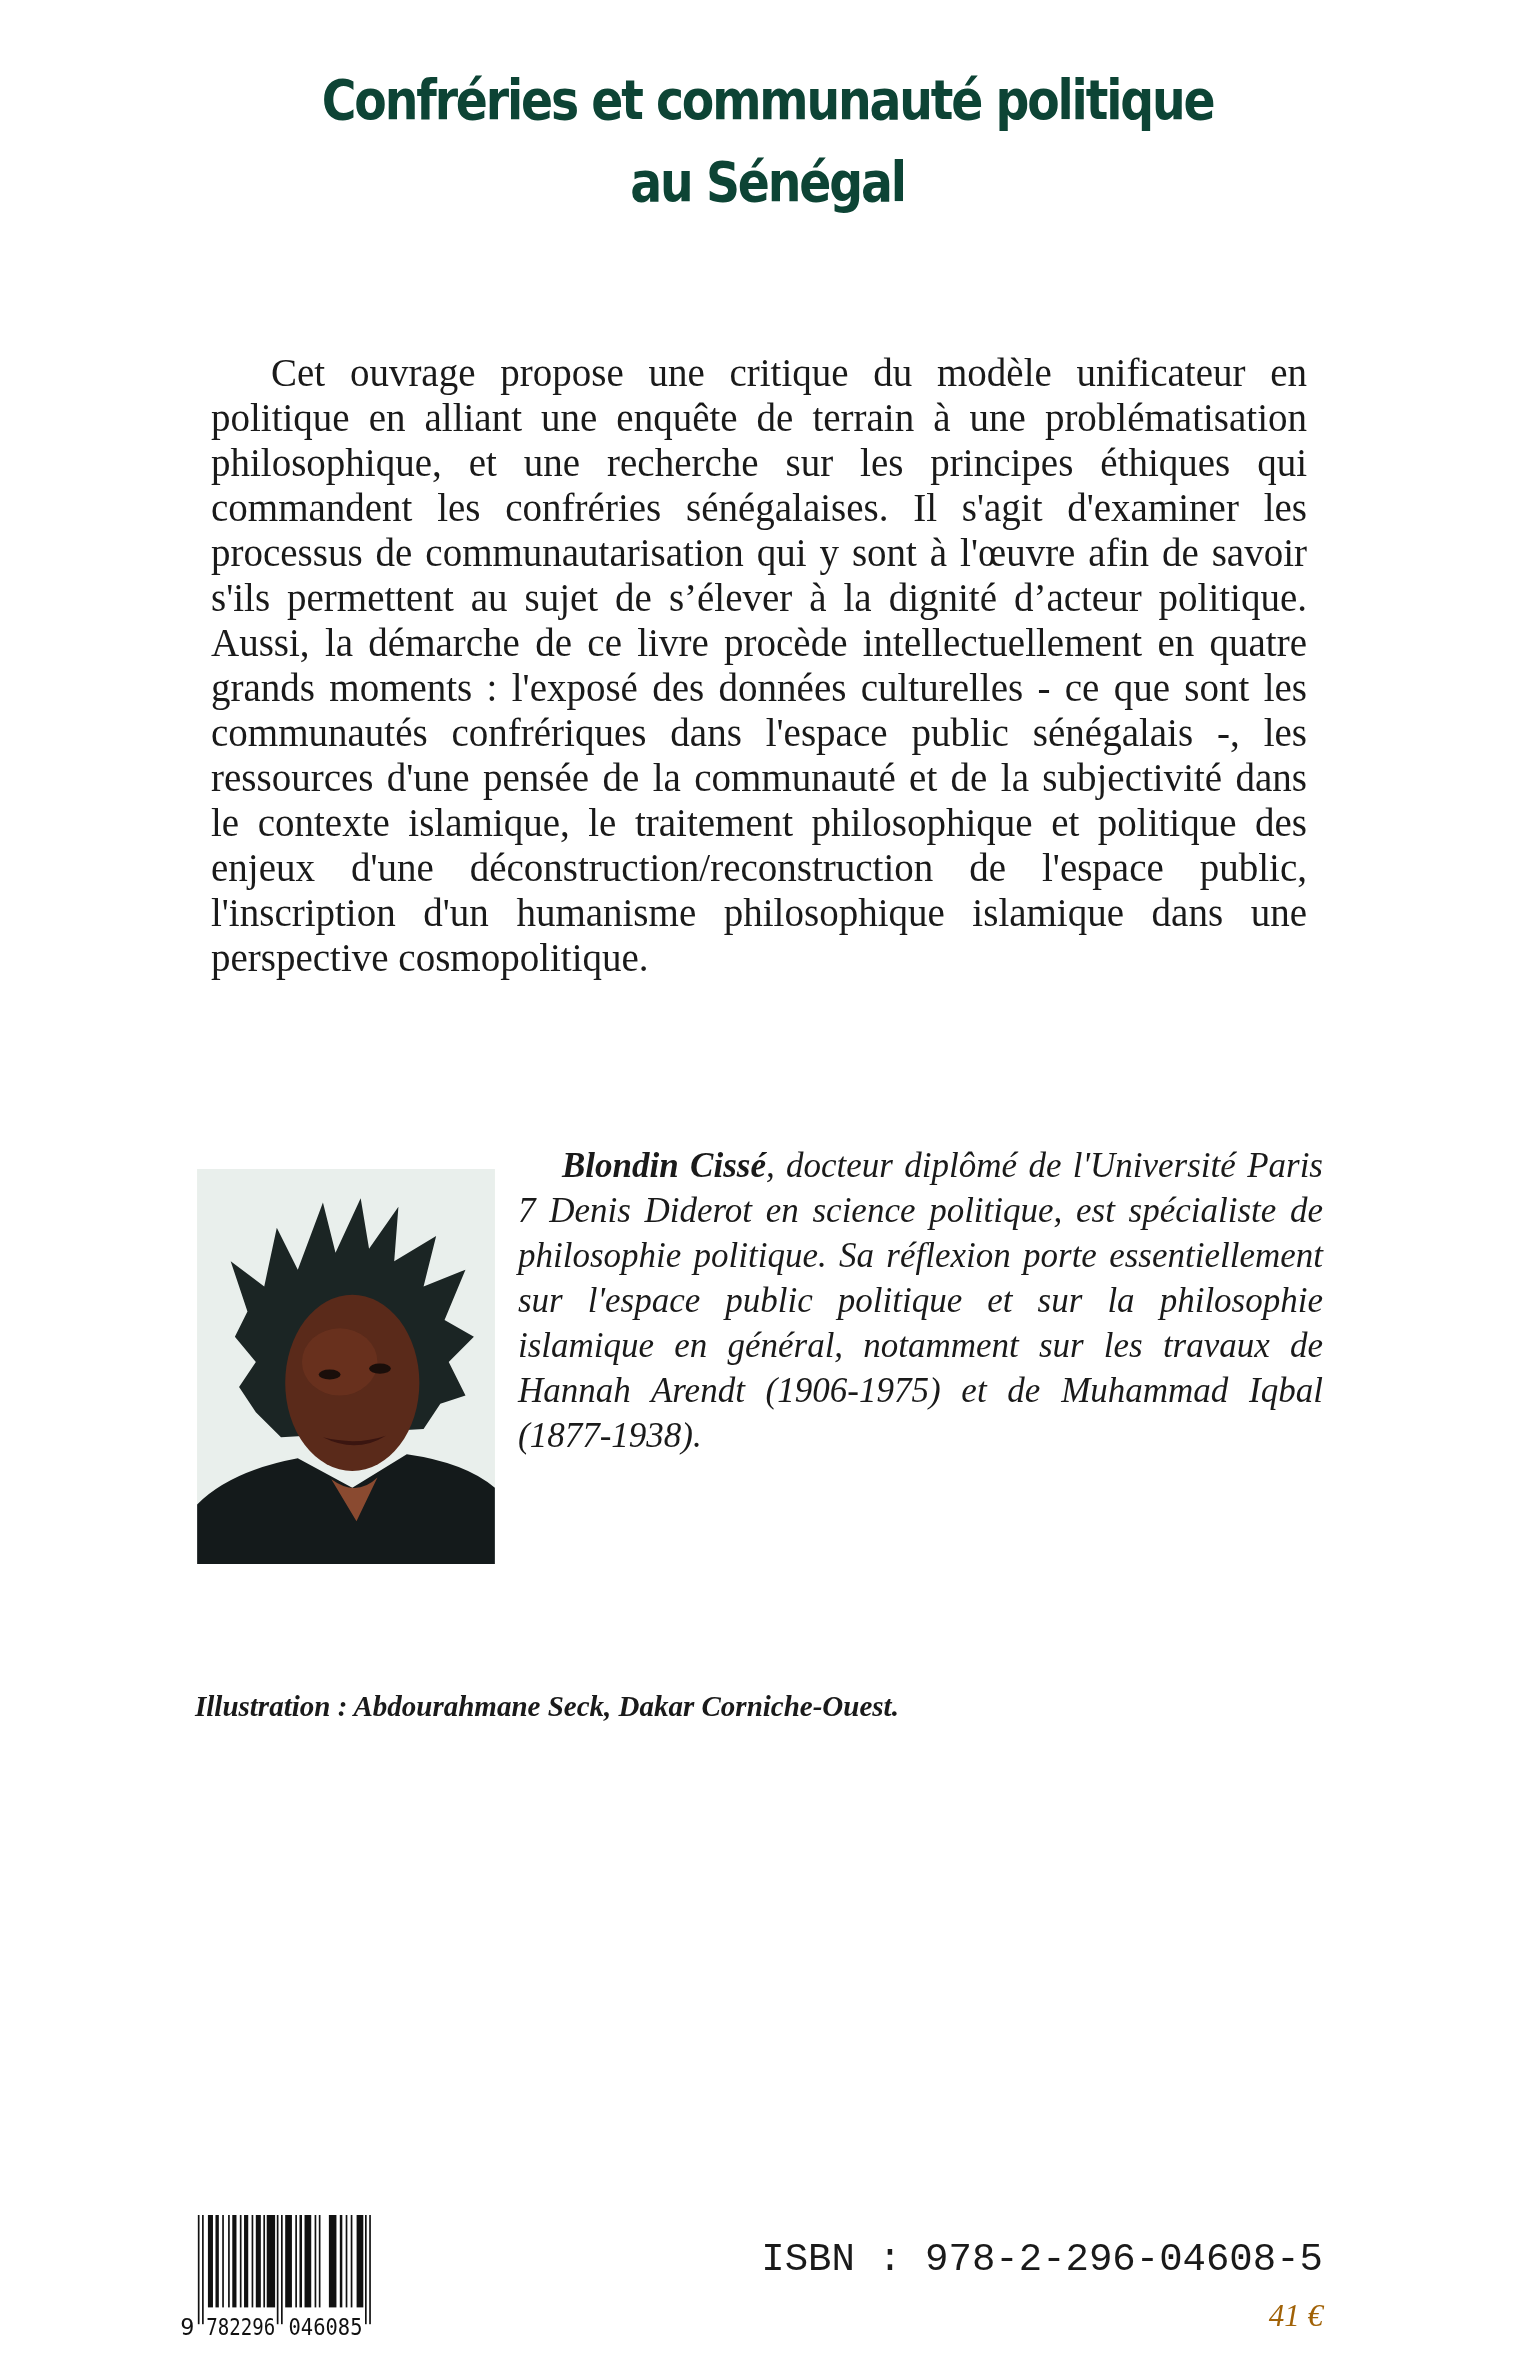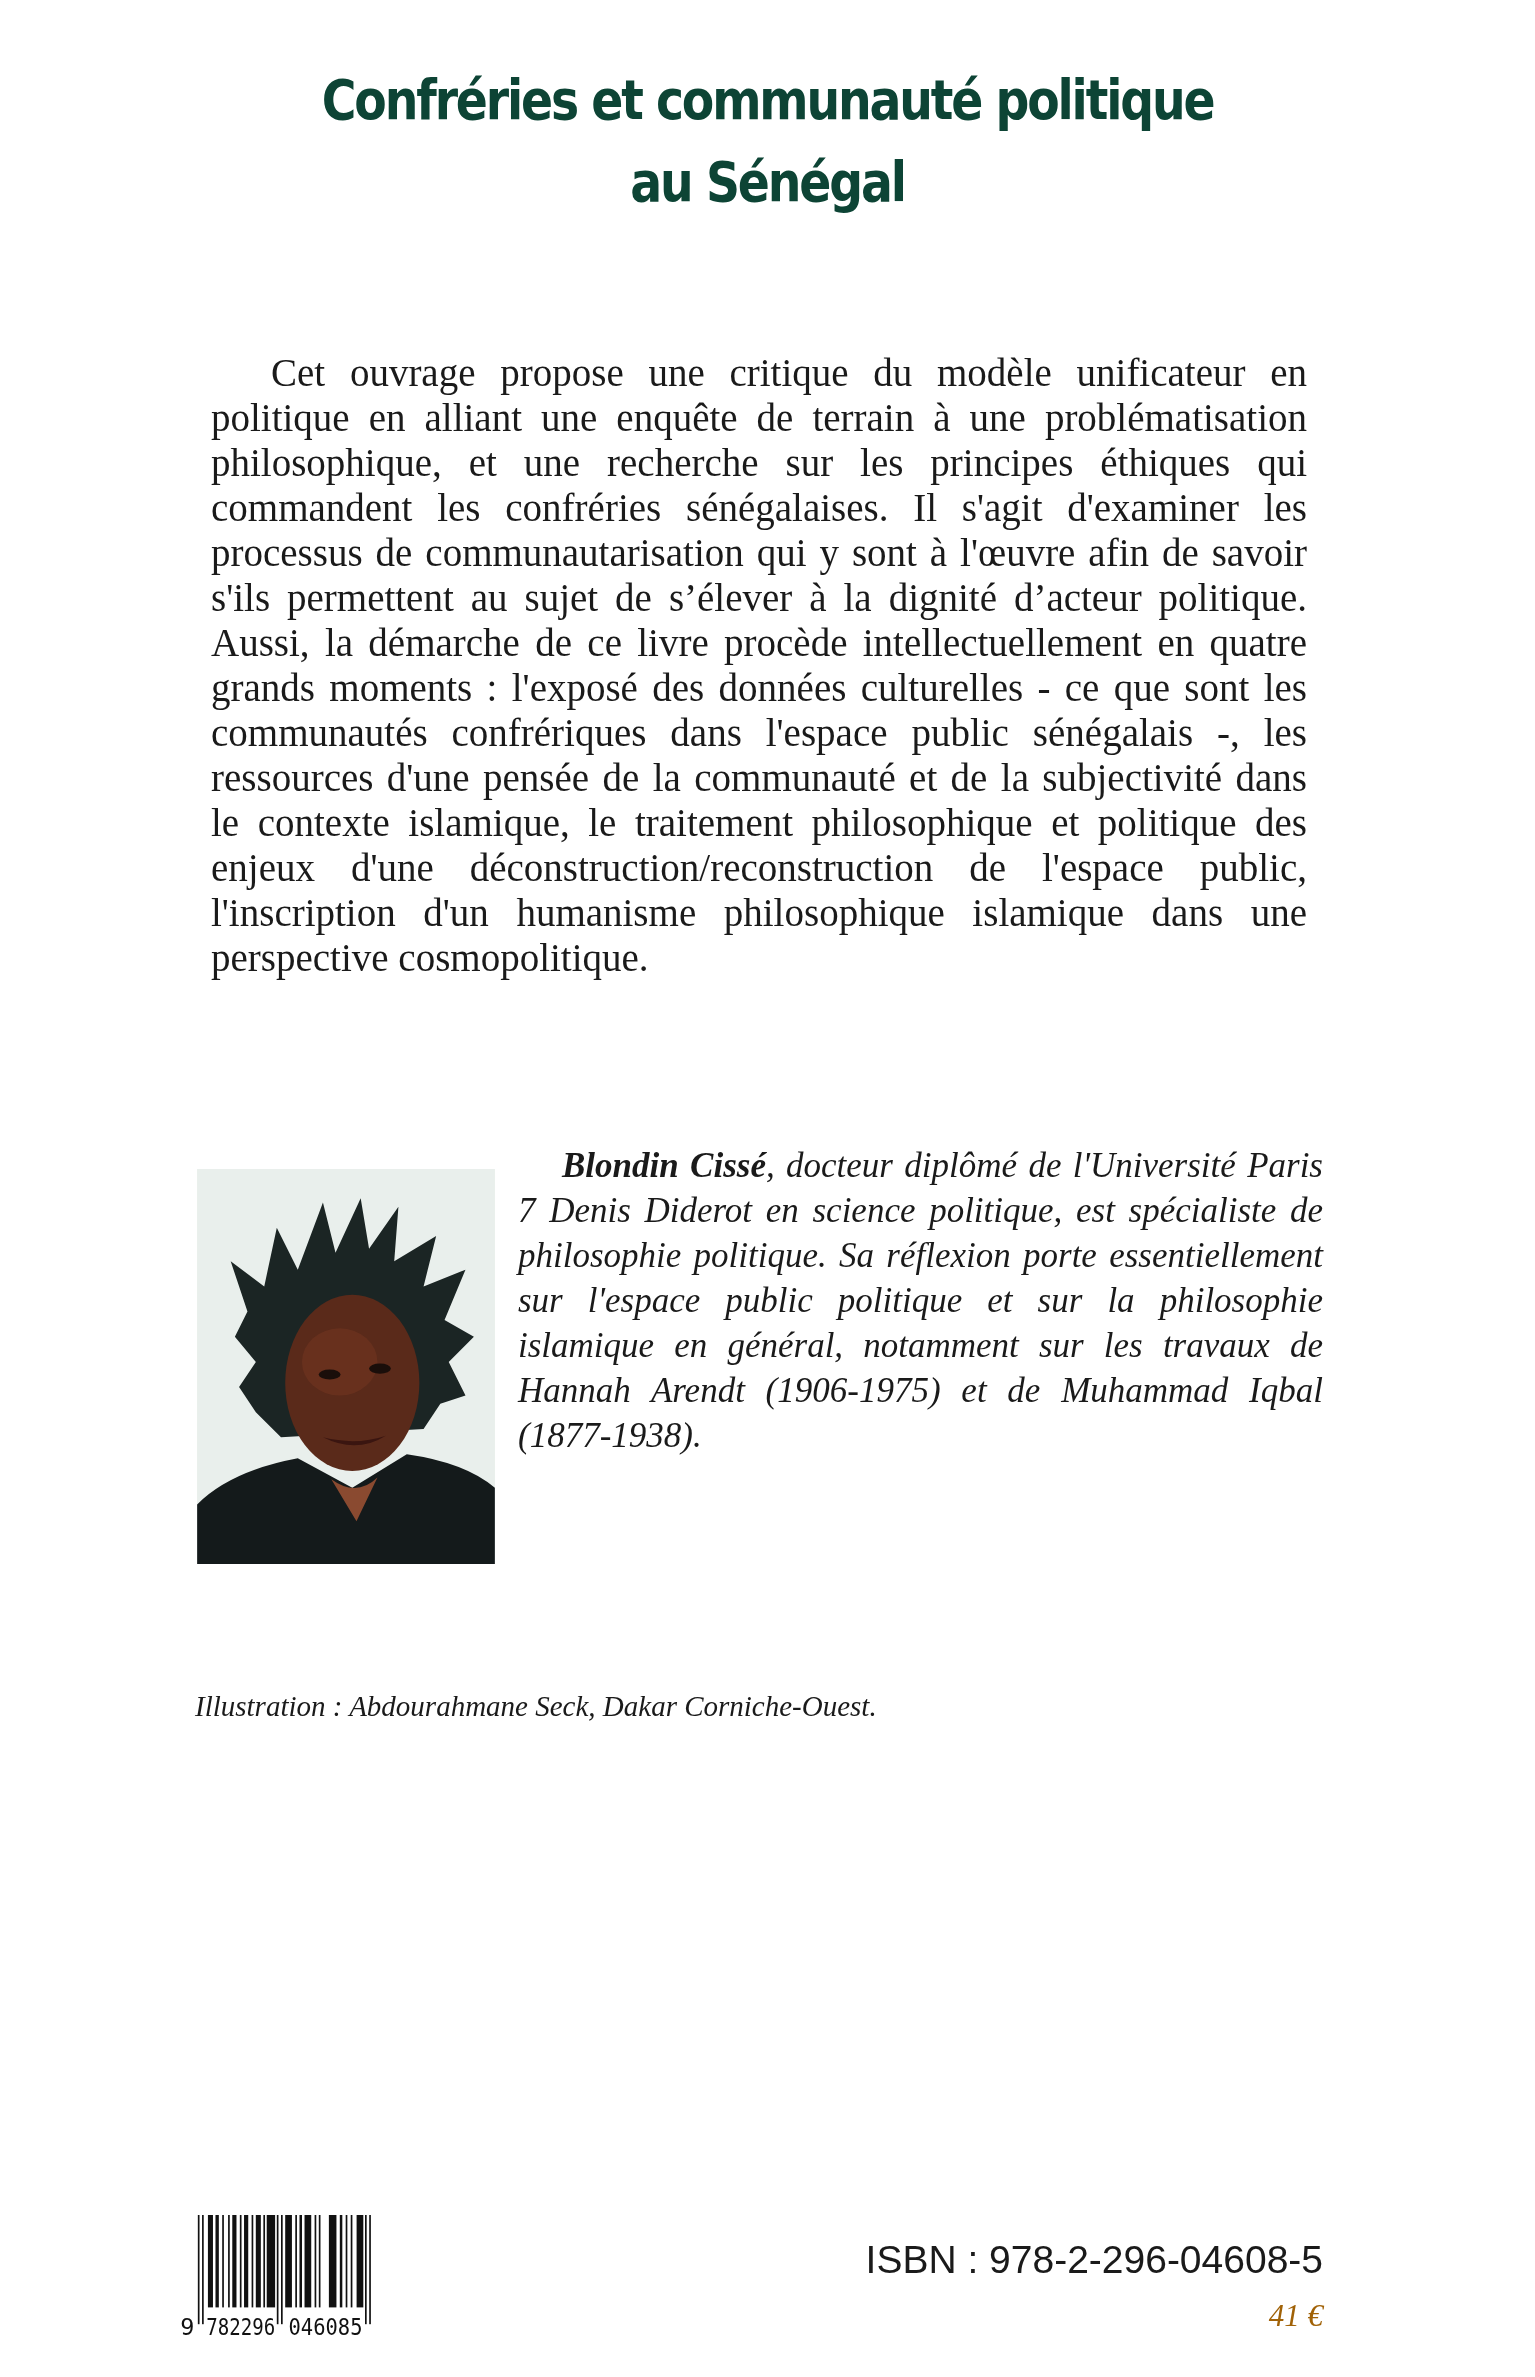--- a/index.html
+++ b/index.html
@@ -23,26 +23,26 @@
   }
   .bio {
     position: absolute; left: 518px; top: 1143px; width: 805px;
     font-family: "Liberation Serif", serif; font-style: italic; font-size: 35px; line-height: 45px;
     text-align: justify; color: #1a1a1a;
   }
   .bio p { margin: 0; text-indent: 44px; }
   .bio .author { font-weight: bold; }
   .credit {
     position: absolute; left: 195px; top: 1688px;
-    font-family: "Liberation Serif", serif; font-style: italic; font-size: 29px; line-height: 37px; color: #1a1a1a;
+    font-family: "Liberation Serif", serif; font-style: italic; font-size: 29px; line-height: 37px; color: #1a1a1a; font-weight: bold;
   }
   .barcode { position: absolute; left: 176px; top: 2215px; width: 336px; height: 126px; }
   .isbn {
     position: absolute; right: 212px; top: 2238px;
-    font-family: Liberation Sans, sans-serif; font-size: 39px; line-height: 44px; color: #1a1a1a;
+    font-family: Liberation Mono, monospace; font-size: 39px; line-height: 44px; color: #1a1a1a;
   }
   .price {
     position: absolute; right: 212px; top: 2297px;
     font-family: "Liberation Serif", serif; font-size: 31px; line-height: 37px; color: #a16207; font-style: italic;
   }
 </style>
 </head>
 <body>
 
 <div class="title">

